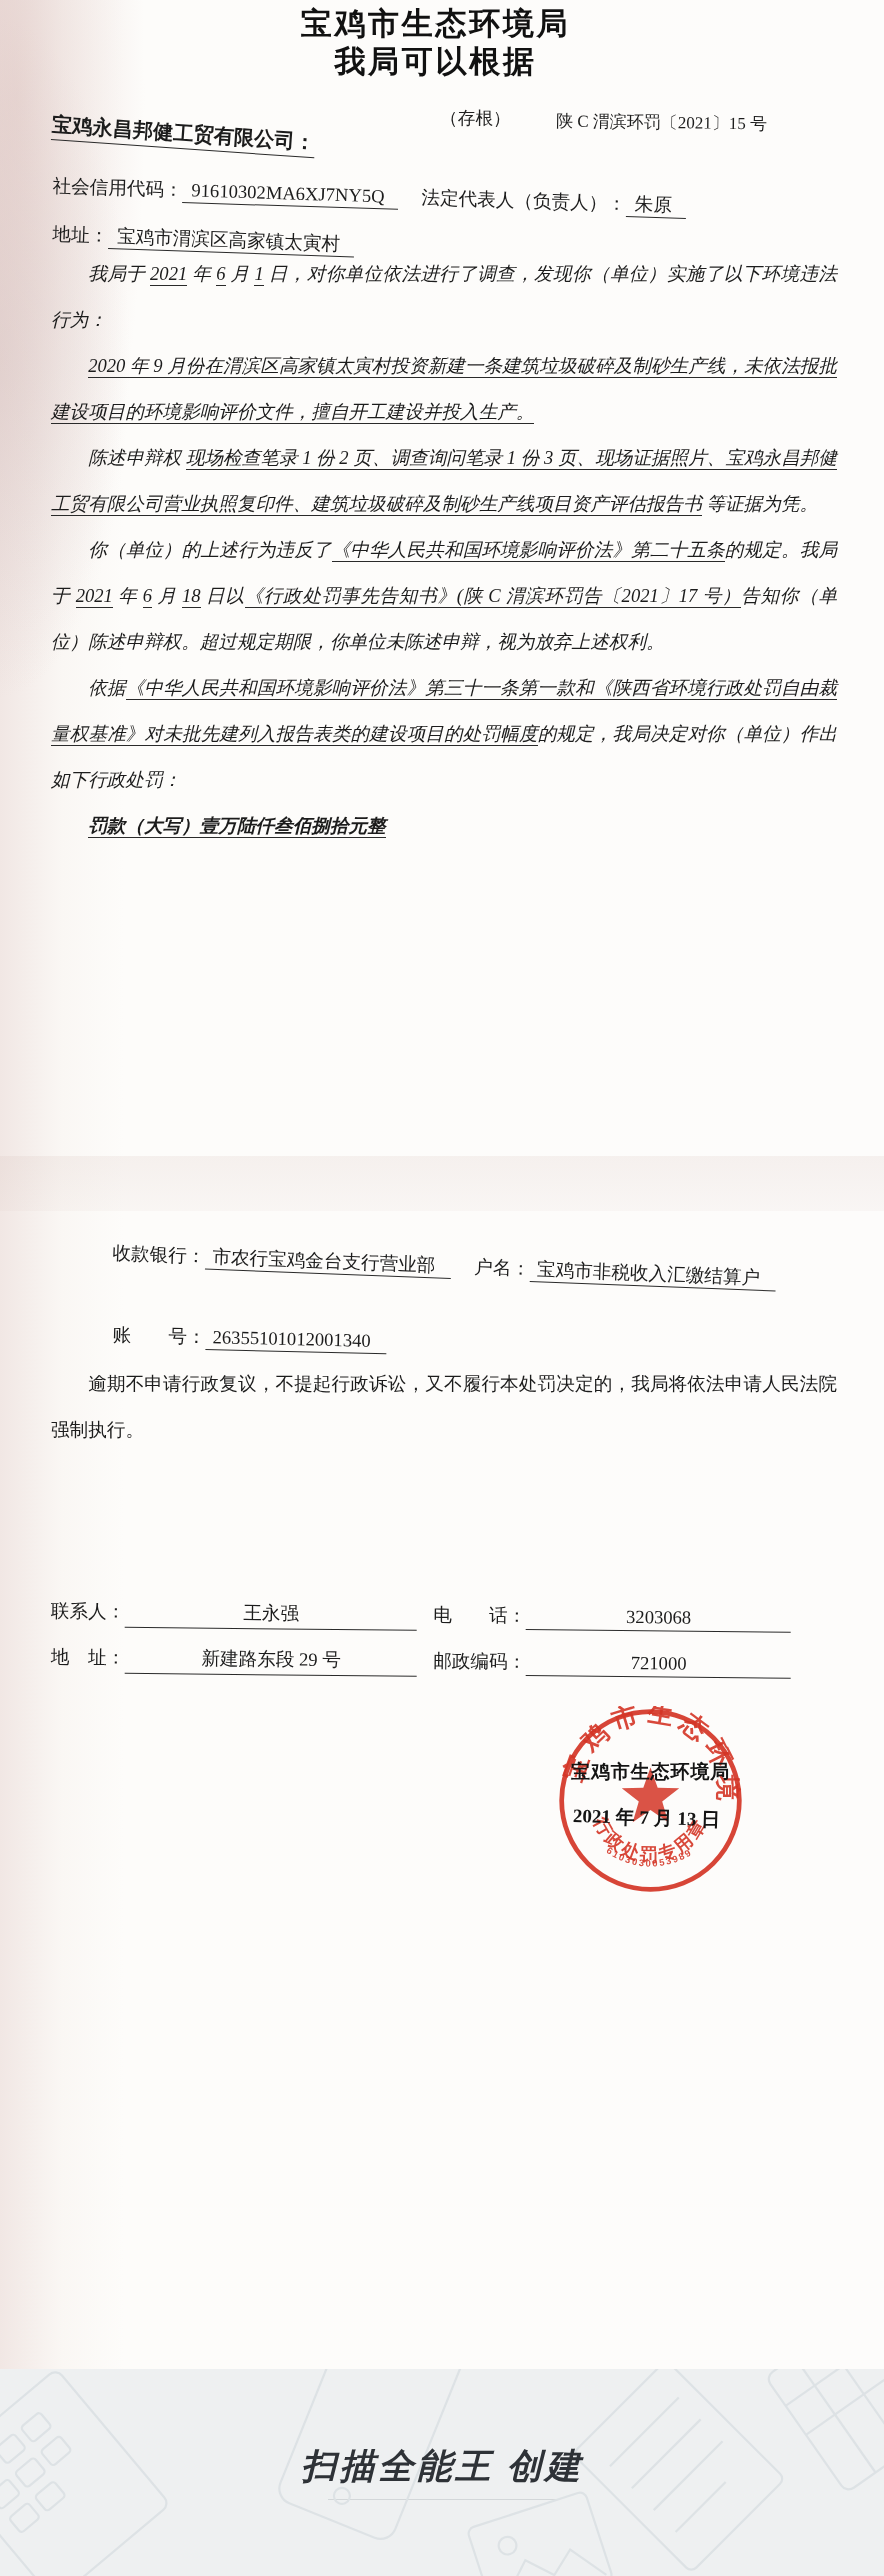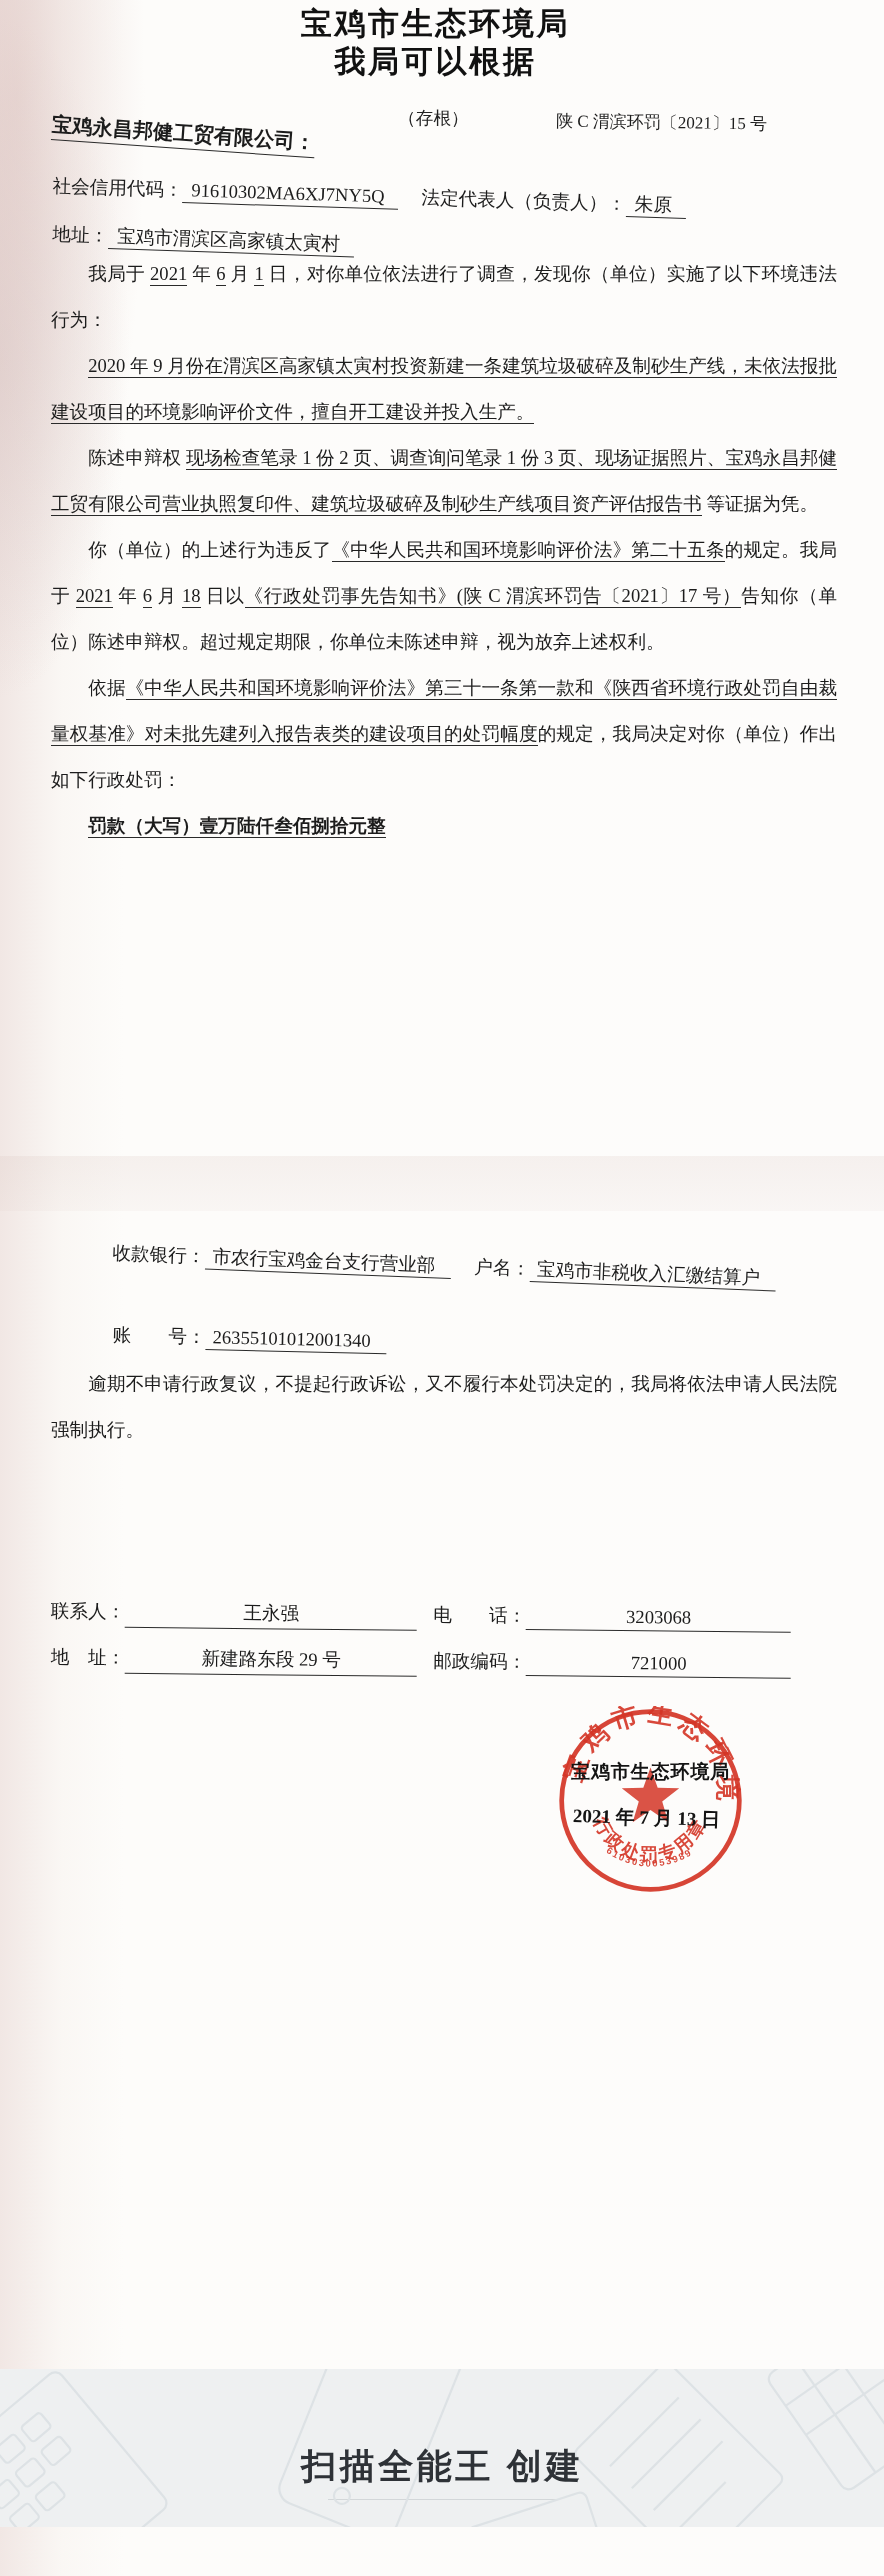--- a/index.html
+++ b/index.html
@@ -12,30 +12,30 @@
     pointer-events:none;}
   .scan-band{position:absolute;left:0;top:1156px;width:100%;height:55px;
     background:linear-gradient(rgba(214,192,186,.20),rgba(214,192,186,.10));pointer-events:none;}
 
   .abs{position:absolute;}
   .u{border-bottom:1.4px solid #2a2a2a;padding-bottom:0.9px;}
   .strong{font-weight:700;}
 
   .doc-title{left:0;top:5.3px;width:871px;text-align:center;font-family:"Liberation Sans",sans-serif;
     font-weight:700;font-size:31px;line-height:38px;letter-spacing:2.7px;color:#111;}
-  .stub{left:398px;top:106px;font-size:17.7px;color:#222;}
+  .stub{left:440px;top:106px;font-size:17.7px;color:#222;}
   .doc-no{left:556px;top:111px;font-size:17px;color:#1d1d1d;transform:rotate(.8deg);}
 
   .recipient{left:53px;top:110px;font-size:20.3px;font-weight:700;transform:rotate(4deg);transform-origin:left top;}
   .info-row1{left:53px;top:173px;font-size:18.6px;transform:rotate(1.8deg);transform-origin:left top;white-space:nowrap;}
   .info-row2{left:53px;top:221px;font-size:18.6px;transform:rotate(2deg);transform-origin:left top;white-space:nowrap;}
   .info-row1 .u,.info-row2 .u{padding:0 14px 1.8px 8.8px;}
   .gap-l{display:inline-block;width:23px;}
 
-  .doc-body{left:51px;top:251px;width:786px;font-size:18.6px;line-height:46px;text-align:justify;}
+  .doc-body{left:51px;top:251px;width:786px;font-size:18.6px;line-height:46px;text-align:justify;font-style:italic;}
   .doc-body p{margin:0;text-indent:2em;}
   .pen-line{margin-top:0;}
 
   .bank-row1{left:113px;top:1240px;font-size:18.6px;transform:rotate(2.2deg);transform-origin:left top;white-space:nowrap;}
   .bank-row2{left:113px;top:1322px;font-size:18.6px;transform:rotate(1.3deg);transform-origin:left top;white-space:nowrap;}
   .bank-row1 .u,.bank-row2 .u{padding:0 16px 1.8px 7px;}
 
   .appeal-block{left:51px;top:1361px;width:786px;font-size:18.6px;line-height:46px;text-align:justify;}
   .appeal-block p{margin:0;text-indent:2em;}
 
@@ -44,21 +44,21 @@
   .c-row1{top:1598px;transform:rotate(.6deg);transform-origin:left top;}
   .c-row2{top:1644px;transform:rotate(.6deg);transform-origin:left top;}
   .val-w1{width:292px;}
   .val-w2{width:265px;}
   .c-lbl2{margin-left:16px;}
 
   .stamp-wrap{left:556px;top:1706px;width:189px;height:189px;}
   .stamp-agency{left:571px;top:1759px;font-size:19px;font-weight:600;color:#141414;letter-spacing:0.9px;z-index:3;}
   .stamp-date{left:573px;top:1805px;font-size:19px;font-weight:600;color:#141414;transform:rotate(1.6deg);z-index:3;}
 
-  .footer{left:0;top:2369px;width:885px;height:158px;background:#eef0f1;overflow:hidden;}
+  .footer{left:0;top:2369px;width:885px;height:207px;background:#eef0f1;overflow:hidden;font-style:italic;}
   .footer .doodles{position:absolute;left:0;top:0;}
   .footer-text{position:relative;margin-top:74px;text-align:center;
     font-family:"Liberation Sans",sans-serif;font-weight:700;font-size:35px;letter-spacing:3.5px;color:#2e3237;}
   .footer-rule{width:230px;height:0.9px;background:#d3d7d9;margin:8.8px auto 0 auto;}
 </style>
 </head>
 <body>
 
 <div class="scan-page">
 

